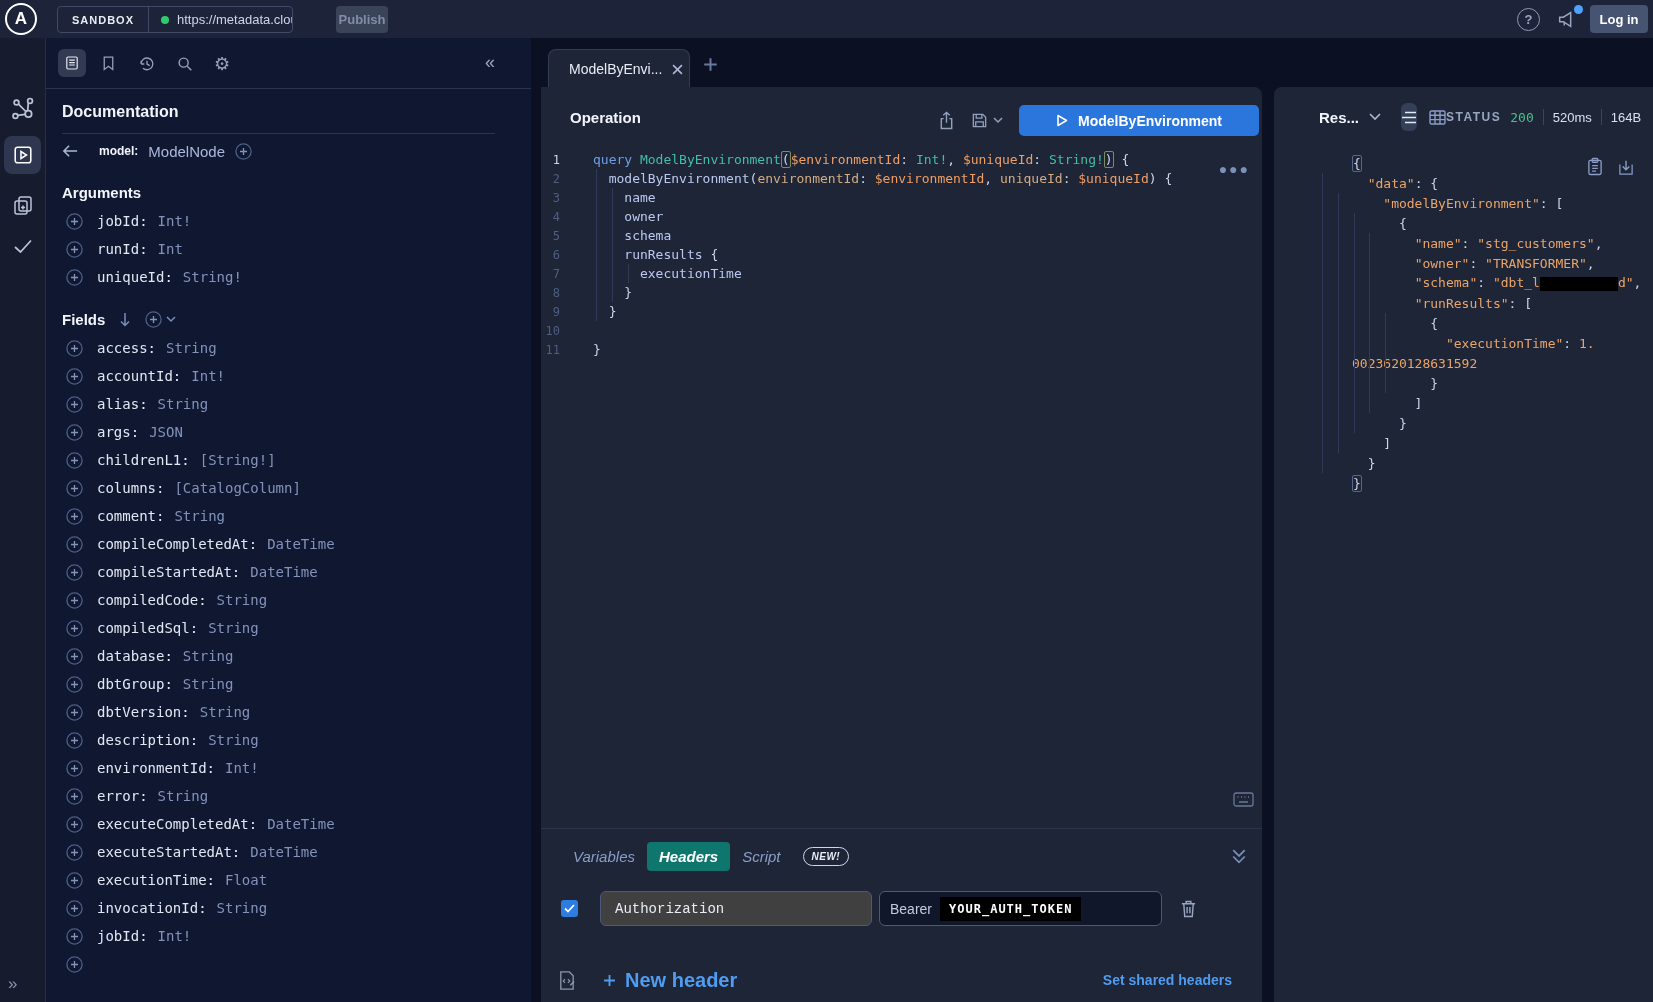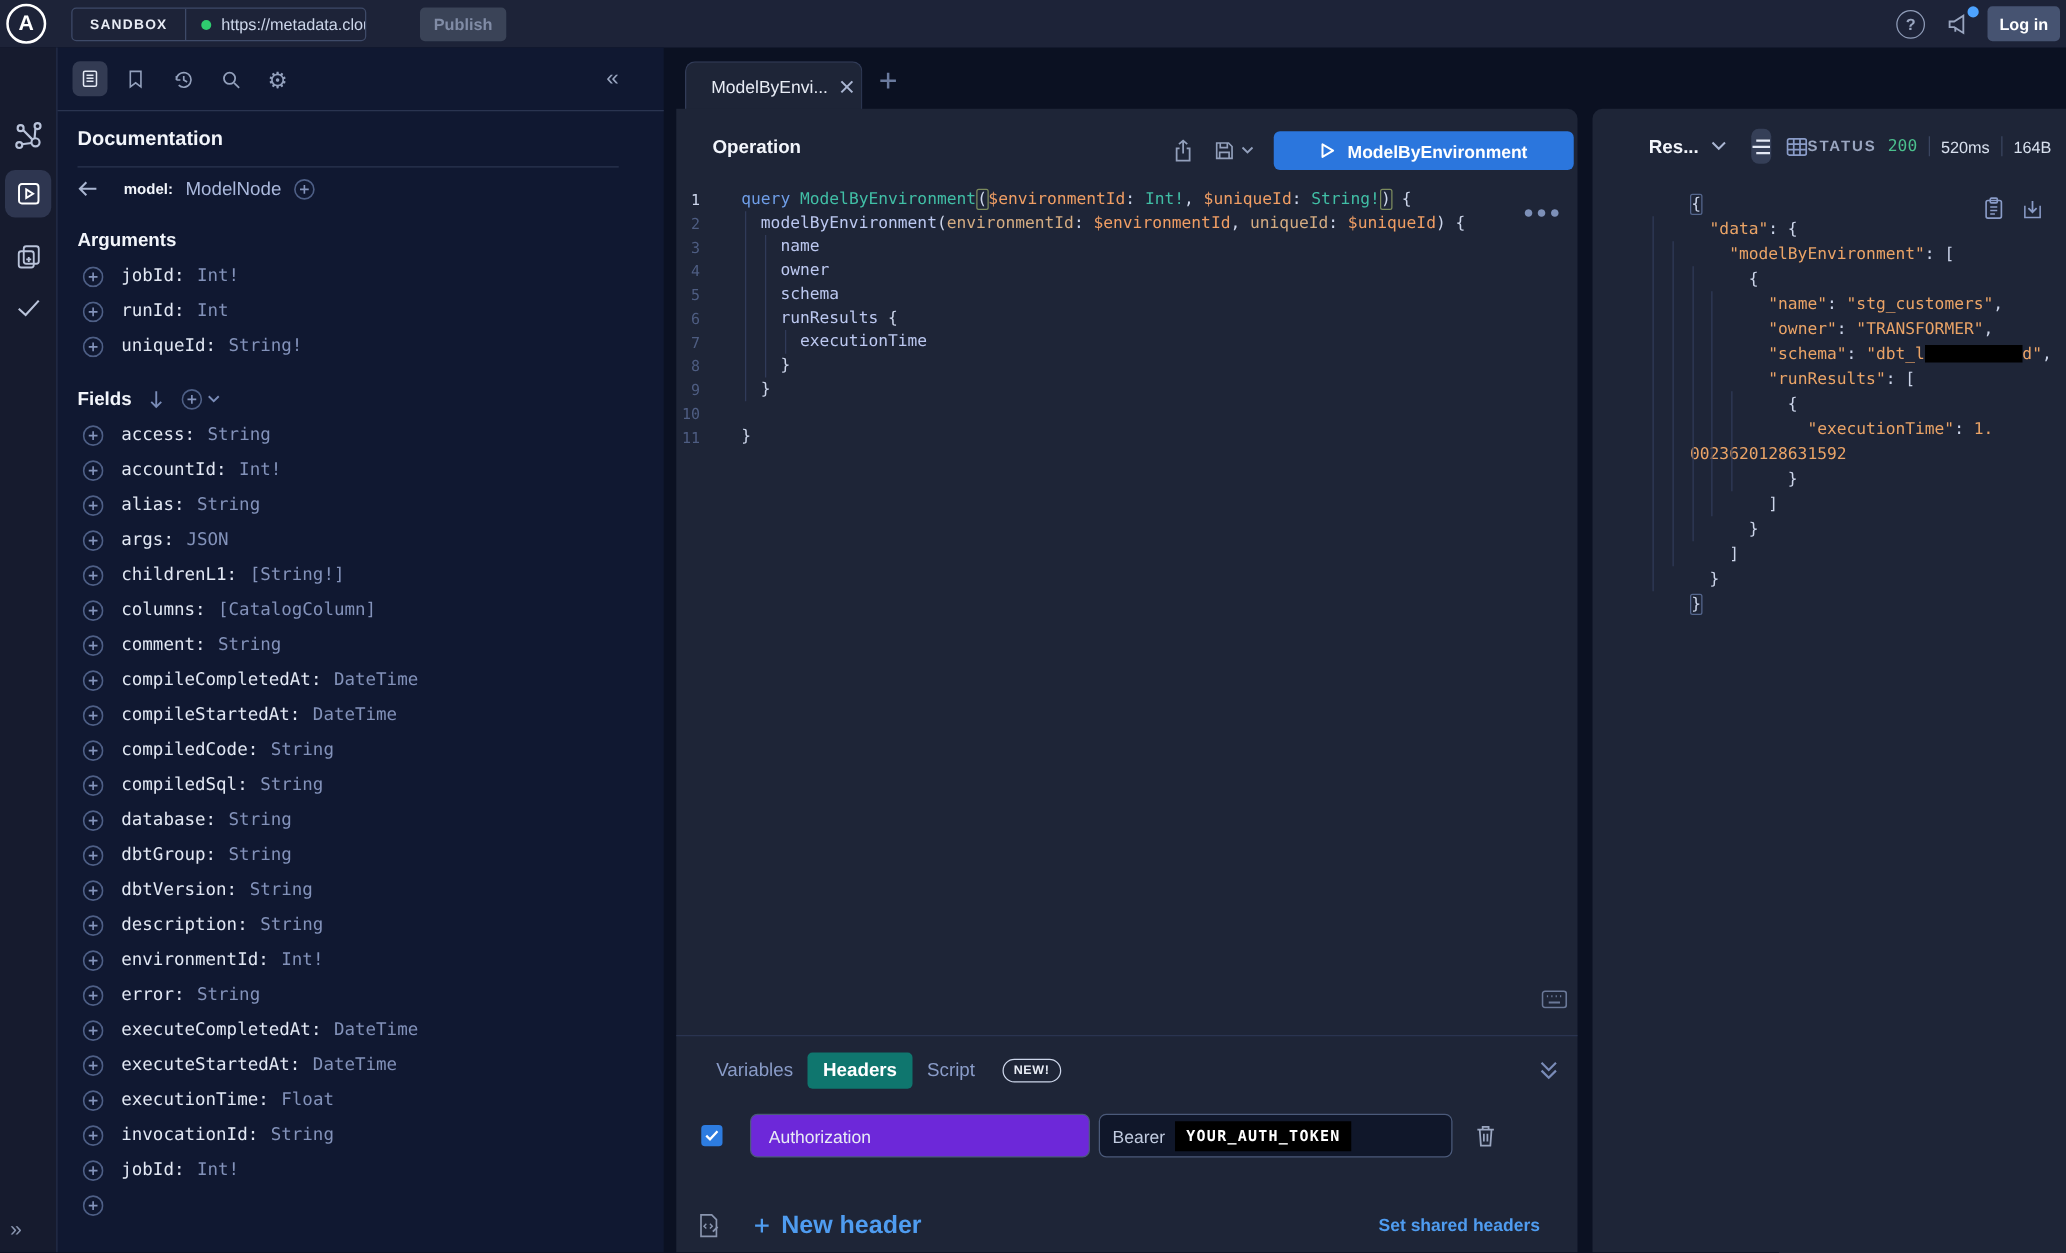--- a/index.html
+++ b/index.html
@@ -11,21 +11,21 @@
   .topbar { position:absolute; left:0; top:0; width:1653px; height:38px; background:#1d2338; }
   .logo { position:absolute; left:5px; top:3px; width:32px; height:32px; border:2px solid #fff; border-radius:50%;
           display:flex; align-items:center; justify-content:center; font-weight:bold; font-size:17px; color:#fff; }
   .chip { position:absolute; left:57px; top:6px; height:27px; width:236px; border:1px solid #3e4a68; border-radius:4px;
           display:flex; align-items:center; overflow:hidden; }
   .chip .seg1 { height:100%; display:flex; align-items:center; padding:0 14px; border-right:1px solid #3e4a68;
           font-size:11px; font-weight:bold; letter-spacing:1px; color:#e8ecf5; }
   .chip .dot { width:8px; height:8px; border-radius:50%; background:#2fcc6f; margin:0 8px 0 12px; flex:none; }
   .chip .url { font-size:13px; color:#ccd6ea; white-space:nowrap; overflow:hidden; width:136px; flex:none; }
   .chip .gear { color:#9aa6c0; font-size:17px; margin-left:2px; flex:none; }
-  .publish { position:absolute; left:336px; top:6px; width:69px; height:27px; background:#3a4357; border-radius:4px;
+  .publish { position:absolute; left:336px; top:6px; width:52px; height:27px; background:#3a4357; border-radius:4px;
           border:none; color:#818ca6; font-weight:bold; font-size:13px; font-family:inherit; }
   .help { position:absolute; left:1517px; top:8px; width:23px; height:23px; border:1.5px solid #8f9cb8; border-radius:50%;
           color:#9aa6c0; font-size:13px; font-weight:bold; display:flex; align-items:center; justify-content:center; }
   .mega { position:absolute; left:1556px; top:8px; width:24px; height:24px; color:#9aa6c0; }
   .mega .nub { position:absolute; right:-3px; top:-3px; width:9px; height:9px; border-radius:50%; background:#4da3ff; }
   .login { position:absolute; right:5px; top:5px; width:58px; height:28px; background:#465371; border:none; border-radius:4px;
           color:#fff; font-weight:bold; font-size:13px; font-family:inherit; }
 
   
   .rail { position:absolute; left:0; top:38px; width:45px; bottom:0; background:#161b2e; }
@@ -73,31 +73,31 @@
   .dots { position:absolute; right:12px; top:74px; color:#7d90b8; letter-spacing:2px; font-size:14px; font-weight:bold; }
   .code { position:absolute; left:0; top:63px; right:20px; }
   .crow { display:flex; height:19px; align-items:center; }
   .ln { width:19px; text-align:right; font-family:"DejaVu Sans Mono",monospace; font-size:12px; color:#4e5d82; flex:none; }
   .ln.act { color:#cdd6ec; }
   .tx { margin-left:33px; font-family:"DejaVu Sans Mono",monospace; font-size:13px; white-space:pre; }
   .guide { position:absolute; width:1px; background:#303b59; }
   .kbd { position:absolute; right:8px; top:705px; color:#6a7898; }
   .op-div { position:absolute; left:0; right:0; top:741px; height:1px; background:#2a3450; }
 
-  .sec-tabs { position:absolute; left:20px; top:755px; display:flex; align-items:center; }
+  .sec-tabs { position:absolute; left:20px; top:755px; display:flex; align-items:center;font-style:italic; }
   .stab { font-size:15px; color:#8a9cc8; padding:6px 12px; border-radius:4px; }
   .stab.active { background:#0f766e; color:#fff; font-weight:bold; }
   .newbadge { margin-left:10px; font-size:10px; font-weight:bold; letter-spacing:0.5px; color:#e8ecf5;
               border:1px solid #cdd6ea; border-radius:10px; padding:3px 8px; }
   .collapse2 { position:absolute; right:16px; top:762px; color:#7a8cb8; }
 
   .hdr-row { position:absolute; left:20px; top:804px; height:35px; display:flex; align-items:center; }
   .cbx { width:17px; height:17px; background:#2d7ce0; border-radius:3px; display:flex; align-items:center; justify-content:center; }
-  .kinput { margin-left:22px; width:272px; height:35px; background:#6d28d9; border:1px solid #4b5a7a; border-radius:6px;
-            color:#e8ecf5; font-size:14px; padding:0 14px; font-family:Liberation Sans, sans-serif; }
+  .kinput { margin-left:22px; width:272px; height:35px; background:#404040; border:1px solid #4b5a7a; border-radius:6px;
+            color:#e8ecf5; font-size:14px; padding:0 14px; font-family:Liberation Mono, monospace; }
   .vbox { margin-left:7px; width:283px; height:35px; background:#10172a; border:1px solid #4b5a7a; border-radius:6px;
           display:flex; align-items:center; padding:0 10px; overflow:hidden; }
   .bearer { font-size:14px; color:#c2cce0; flex:none; }
   .token { margin-left:8px; background:#000; color:#fff; font-family:"DejaVu Sans Mono",monospace; font-weight:bold;
            font-size:12px; padding:5px 9px; letter-spacing:1px; white-space:nowrap; }
   .trash { margin-left:18px; color:#9aa6c0; }
   .hdr-bottom { position:absolute; left:16px; right:30px; top:878px; height:30px; display:flex; align-items:center; }
   .scripticon { color:#8a96b0; }
   .newheader { margin-left:27px; color:#4f9cf0; font-size:20px; font-weight:bold; display:flex; align-items:center; gap:9px; }
   .shared { margin-left:auto; color:#4f9cf0; font-size:14px; font-weight:bold; }

